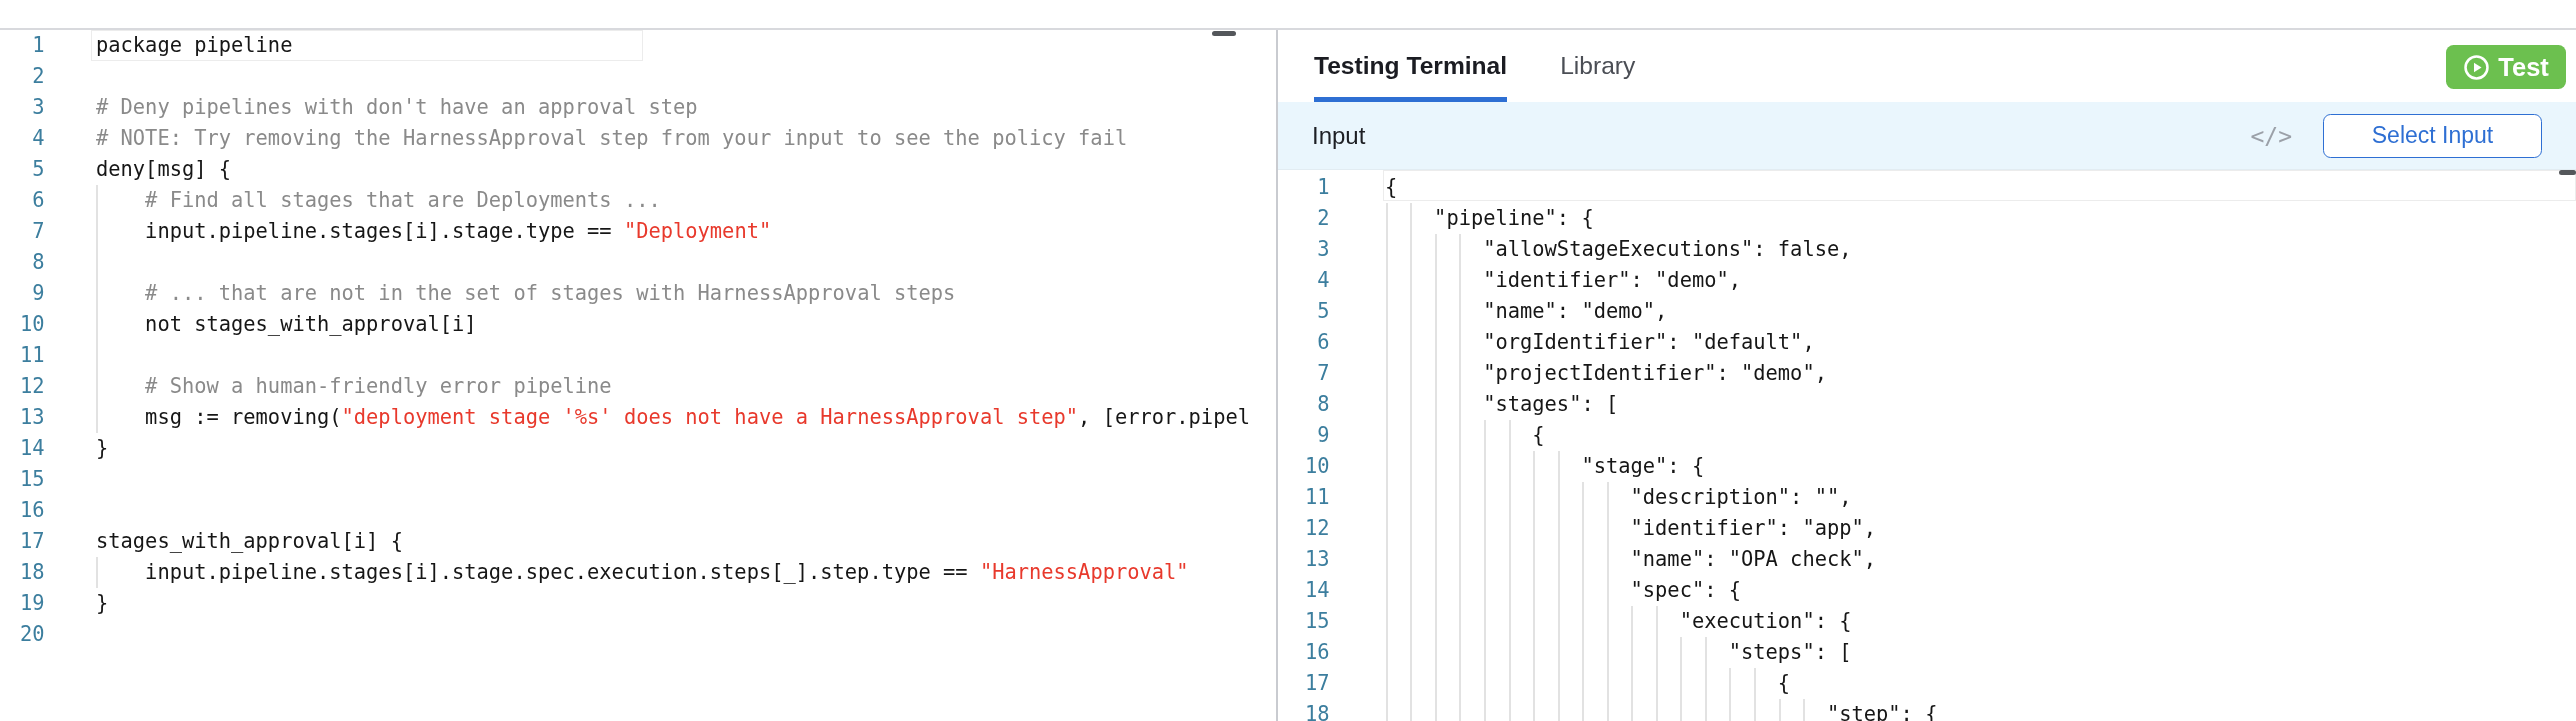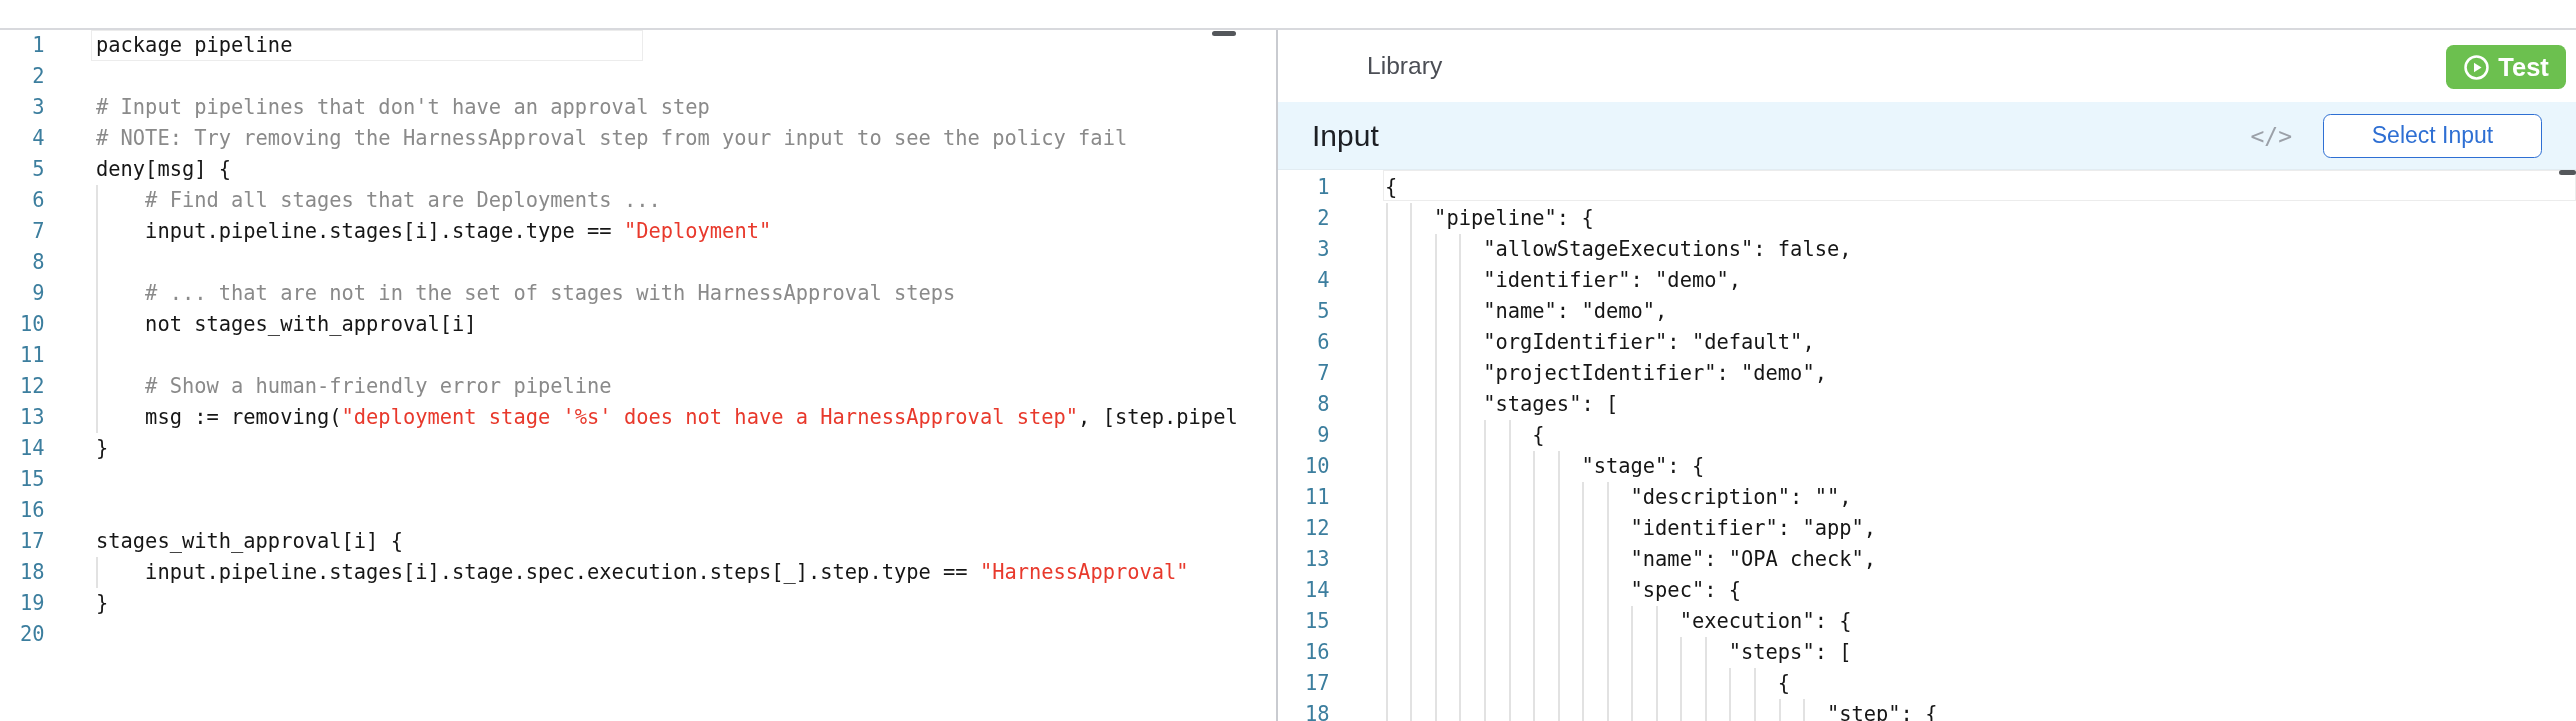--- a/index.html
+++ b/index.html
@@ -37,21 +37,21 @@
   .tabs-row{position:relative;height:72px;display:flex;align-items:center;padding-left:36px;}
   .tab{height:72px;display:flex;align-items:center;font-size:24.6px;cursor:pointer;
     border-bottom:5.1px solid transparent;padding-top:5.1px;}
   .tab.active{font-weight:bold;color:#1b1c22;border-bottom-color:var(--blue);}
   .tab.inactive{color:var(--tab-inactive);margin-left:53px;}
   .test-btn{position:absolute;right:10.2px;top:15.3px;height:44px;display:flex;align-items:center;
     gap:8.5px;background:var(--green);color:#fff;border:none;border-radius:7.6px;
     padding:0 17px;font-size:25.5px;font-weight:bold;font-family:"Liberation Sans",sans-serif;cursor:pointer;}
   .input-bar{position:relative;height:68px;background:var(--inputbg);display:flex;
     align-items:center;padding:0 34px;border-bottom:0.8px solid #e2ecf2;}
-  .input-title{font-size:30px;color:#1d1f24;}
+  .input-title{font-size:24px;color:#1d1f24;}
   .input-bar .spacer{flex:1;}
   .code-icon{font-family:"DejaVu Sans Mono",monospace;font-size:23px;color:#9ba0a8;
     margin-right:31px;cursor:pointer;}
   .select-input-btn{height:44px;min-width:219px;background:#fff;border:1.7px solid var(--blue);
     border-radius:7.6px;color:var(--blue);font-size:23px;font-family:"Liberation Sans",sans-serif;
     cursor:pointer;padding:0 22px;}
   #json-editor{position:relative;width:1298px;height:552px;overflow:hidden;background:#fff;padding-top:1.7px;}
   #json-editor .code-row{height:31px;line-height:31px;}
   #json-editor .code-row .num{width:54px;}
   #json-editor .code-row .txt{padding-left:53px;}
@@ -63,46 +63,47 @@
 <body>
 
 <div class="top-strip"></div>
 <div class="top-border"></div>
 
 <div class="editor" id="left-editor">
   <div class="curline-box" id="left-curline"></div>
   <div id="left-lines">
       <div class="code-row"><span class="num">1</span><span class="txt"><span class="tok-code">package pipeline</span></span></div>
       <div class="code-row"><span class="num">2</span><span class="txt"></span></div>
-      <div class="code-row"><span class="num">3</span><span class="txt"><span class="tok-com"># Input pipelines that don't have an approval step</span></span></div>
+      <div class="code-row"><span class="num">3</span><span class="txt"><span class="tok-com"># Deny pipelines with don't have an approval step</span></span></div>
       <div class="code-row"><span class="num">4</span><span class="txt"><span class="tok-com"># NOTE: Try removing the HarnessApproval step from your input to see the policy fail</span></span></div>
       <div class="code-row"><span class="num">5</span><span class="txt"><span class="tok-code">deny[msg] {</span></span></div>
       <div class="code-row"><span class="num">6</span><span class="guide" style="left: 96px;"></span><span class="txt"><span class="tok-code">    </span><span class="tok-com"># Find all stages that are Deployments ...</span></span></div>
       <div class="code-row"><span class="num">7</span><span class="guide" style="left: 96px;"></span><span class="txt"><span class="tok-code">    input.pipeline.stages[i].stage.type == </span><span class="tok-str">"Deployment"</span></span></div>
       <div class="code-row"><span class="num">8</span><span class="guide" style="left: 96px;"></span><span class="txt"></span></div>
       <div class="code-row"><span class="num">9</span><span class="guide" style="left: 96px;"></span><span class="txt"><span class="tok-code">    </span><span class="tok-com"># ... that are not in the set of stages with HarnessApproval steps</span></span></div>
       <div class="code-row"><span class="num">10</span><span class="guide" style="left: 96px;"></span><span class="txt"><span class="tok-code">    not stages_with_approval[i]</span></span></div>
       <div class="code-row"><span class="num">11</span><span class="guide" style="left: 96px;"></span><span class="txt"></span></div>
       <div class="code-row"><span class="num">12</span><span class="guide" style="left: 96px;"></span><span class="txt"><span class="tok-code">    </span><span class="tok-com"># Show a human-friendly error pipeline</span></span></div>
-      <div class="code-row"><span class="num">13</span><span class="guide" style="left: 96px;"></span><span class="txt"><span class="tok-code">    msg := removing(</span><span class="tok-str">"deployment stage '%s' does not have a HarnessApproval step"</span><span class="tok-code">, [step.pipel</span></span></div>
+      <div class="code-row"><span class="num">13</span><span class="guide" style="left: 96px;"></span><span class="txt"><span class="tok-code">    msg := removing(</span><span class="tok-str">"deployment stage '%s' does not have a HarnessApproval step"</span><span class="tok-code">, [error.pipel</span></span></div>
       <div class="code-row"><span class="num">14</span><span class="txt"><span class="tok-code">}</span></span></div>
       <div class="code-row"><span class="num">15</span><span class="txt"></span></div>
       <div class="code-row"><span class="num">16</span></div>
       <div class="code-row"><span class="num">17</span><span class="txt"><span class="tok-code">stages_with_approval[i] {</span></span></div>
       <div class="code-row"><span class="num">18</span><span class="guide" style="left: 96px;"></span><span class="txt"><span class="tok-code">    input.pipeline.stages[i].stage.spec.execution.steps[_].step.type == </span><span class="tok-str">"HarnessApproval"</span></span></div>
       <div class="code-row"><span class="num">19</span><span class="txt"><span class="tok-code">}</span></span></div>
       <div class="code-row"><span class="num">20</span><span class="txt"></span></div>
     </div>
   <div class="scroll-thumb" id="left-thumb"></div>
 </div>
 
 <div class="divider"></div>
 
 <div id="right-panel">
   <div class="tabs-row">
+    <div class="tab active">Testing Terminal</div>
     <div class="tab inactive">Library</div>
     <button class="test-btn">
       <svg class="play-icon" viewBox="0 0 32 32">
         <circle cx="16" cy="16" r="13" fill="none" stroke="#ffffff" stroke-width="3"></circle>
         <path d="M13 10.5 L22 16 L13 21.5 Z" fill="#ffffff"></path>
       </svg>
       <span>Test</span>
     </button>
   </div>
 

